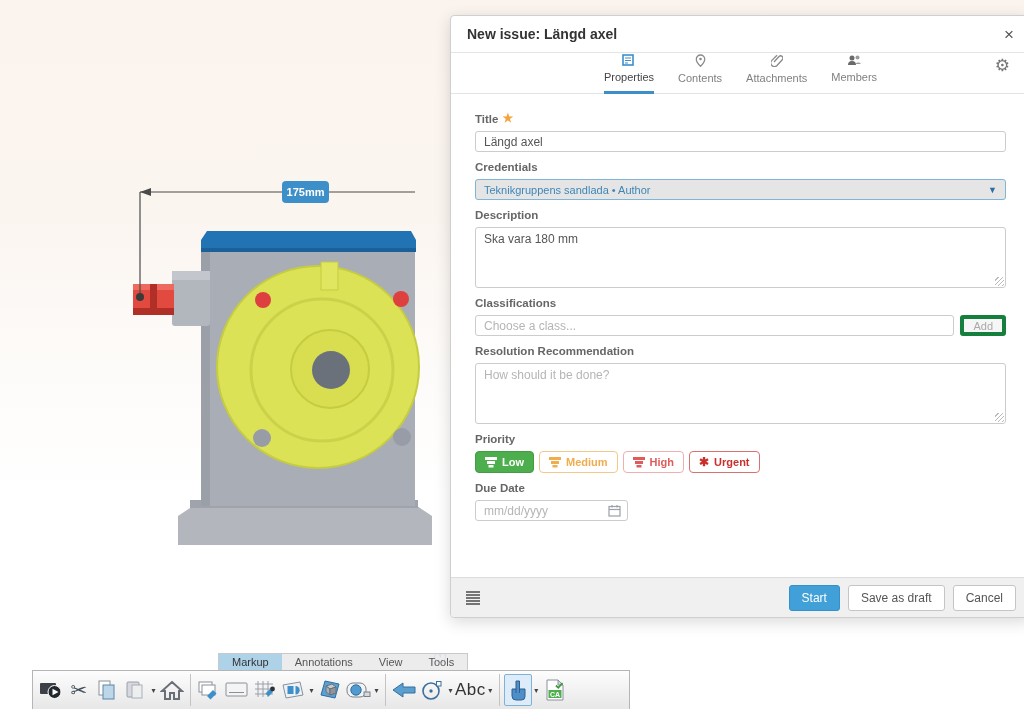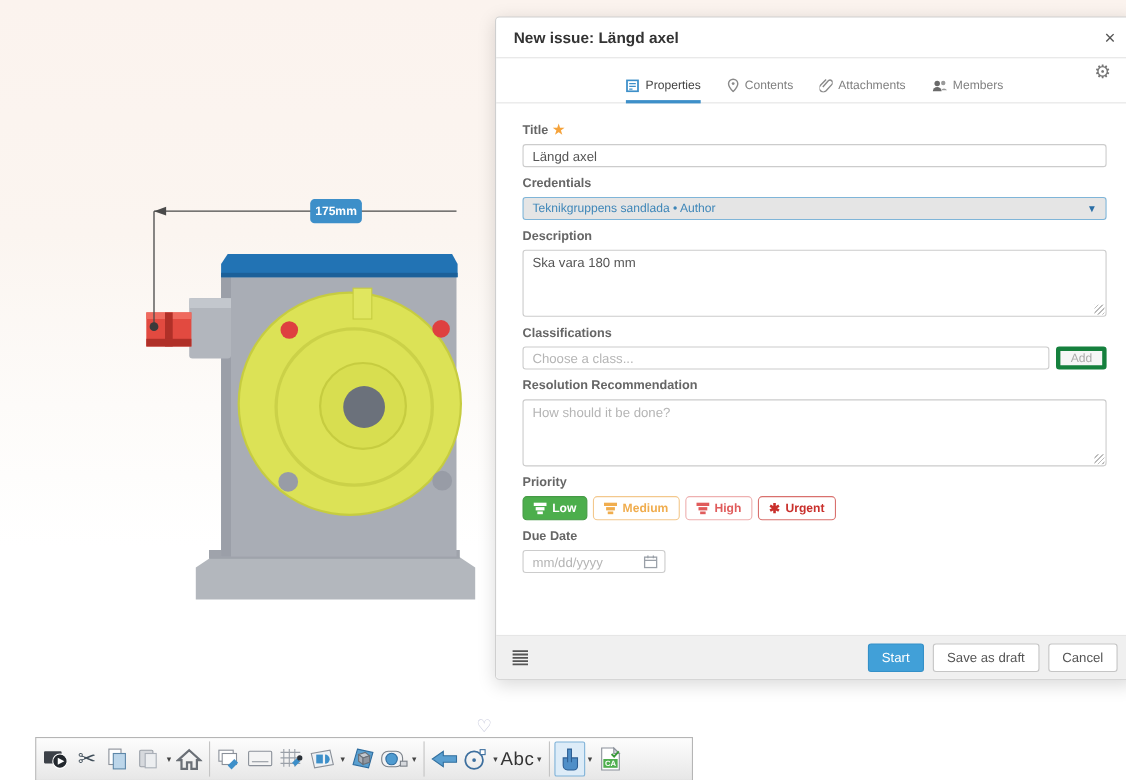--- a/index.html
+++ b/index.html
@@ -16,21 +16,21 @@
   
   .dialog { position:absolute; left:413px; top:15px; width:581px; height:603px; background:#fff;
             border:1px solid #cfcfcf; border-radius:4px; box-shadow:0 4px 16px rgba(0,0,0,.15);margin-left:37px; }
   .dlg-header { height:37px; border-bottom:1px solid #e4e4e4; display:flex; align-items:center; padding:0 16px; }
   .dlg-title { font-size:14px; font-weight:bold; color:#333; }
   .close-btn { margin-left:auto; font-size:17px; color:#555; cursor:pointer; line-height:1; }
   .tab-area { position:relative; height:41px; border-bottom:1px solid #e4e4e4; }
   .gear { position:absolute; right:20px; top:2px; font-size:17px; color:#767676; cursor:pointer; }
   .tabs { position:absolute; bottom:-1px; left:0; right:0; display:flex; justify-content:center; gap:24px; }
   .tab { display:flex; align-items:center; gap:5px; font-size:11px; color:#808080;
-         padding-bottom:7px; border-bottom:3px solid transparent; cursor:pointer; }
+         padding-bottom:7px; border-bottom:3px solid transparent; cursor:pointer;flex-direction:column; }
   .tab.active { color:#444; border-bottom-color:#3d8fc9; }
   .dlg-body { padding:8px 24px 0; }
   .f-label { font-size:11.5px; font-weight:bold; color:#666; margin:9px 0 6px; display:flex; align-items:flex-end; gap:4px; }
   .req { color:#f5a33b; font-size:12px; }
   .inp { width:100%; height:21px; border:1px solid #ccc; border-radius:3px; padding:0 8px;
          font-size:12px; color:#555; font-family:"Liberation Sans",sans-serif; background:#fff; }
   .inp::placeholder, .ta::placeholder { color:#b5b5b5; }
   .sel { width:100%; height:21px; background:#e5e5e5; border:1px solid #7fb5d8; border-radius:3px;
          display:flex; align-items:center; padding:0 8px; font-size:11px; color:#3e86b8; cursor:pointer; }
   .sel .sel-caret { margin-left:auto; font-size:9px; color:#2a6ea6; }
@@ -44,21 +44,21 @@
   .add-btn { height:21px; padding:0 9px; font-size:11px; color:#aaa; background:#f6f6f6;
              border:4px solid #15803d; border-radius:3px; }
   .pri-row { display:flex; gap:5px; }
   .pri { display:inline-flex; align-items:center; gap:5px; height:22px; padding:0 9px; border-radius:4px;
          font-size:11px; font-weight:bold; border:1px solid; background:#fff; cursor:pointer; }
   .pri.low  { background:#4cae4c; border-color:#459a45; color:#fff; }
   .pri.med  { color:#f0ad4e; border-color:#f3c88d; }
   .pri.high { color:#e05c5c; border-color:#eeb0b0; }
   .pri.urg  { color:#c9302c; border-color:#d9716e; }
   .urg-ic { font-size:12px; line-height:1; }
-  .due-wrap { position:relative; width:130px; }
+  .due-wrap { position:relative; width:153px; }
   .due-wrap .cal { position:absolute; right:7px; top:4px; }
   .dlg-footer { position:absolute; left:0; right:0; bottom:0; height:40px; background:#f0f0f0;
                 border-top:1px solid #ddd; border-radius:0 0 4px 4px; display:flex; align-items:center;
                 padding:0 14px; gap:8px; }
   .btn { height:26px; padding:0 12px; font-size:12px; border-radius:3px; border:1px solid #c5c5c5;
          background:#fff; color:#555; cursor:pointer; font-family:"Liberation Sans",sans-serif; }
   .btn.primary { background:#41a0d8; border-color:#3490c8; color:#fff; }
   .push { margin-left:auto; }
 
   
@@ -247,20 +247,26 @@
             <line x1="1" y1="11" x2="15" y2="11"></line>
             <line x1="1" y1="14" x2="15" y2="14"></line>
           </g>
         </svg>
       <button class="btn primary push">Start</button>
       <button class="btn">Save as draft</button>
       <button class="btn">Cancel</button>
     </div>
   </div>
 
+  <div class="tb-tabs">
+    <div class="tb-tab active">Markup</div>
+    <div class="tb-tab">Annotations</div>
+    <div class="tb-tab">View</div>
+    <div class="tb-tab">Tools</div>
+  </div>
   <span class="heart">♡</span>
 
   <div class="iconbar">
     <div class="tbtn">
       <svg width="24" height="20">
           <rect x="1" y="3" width="16" height="11" rx="1" fill="#3c4148"></rect>
           <circle cx="15.5" cy="12" r="6.5" fill="#23282e" stroke="#fff"></circle>
           <polygon points="13.5,8.8 19.5,12 13.5,15.2" fill="#fff"></polygon>
         </svg>
     </div>

